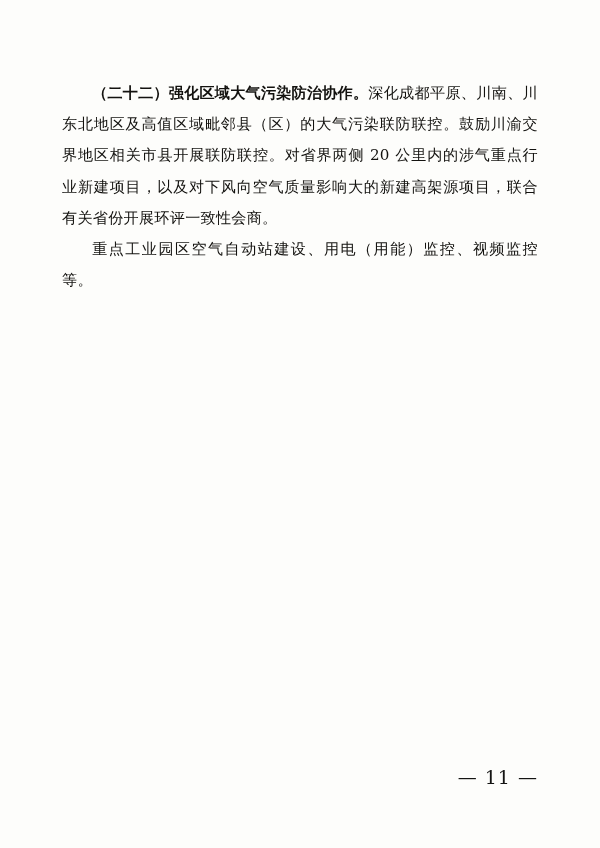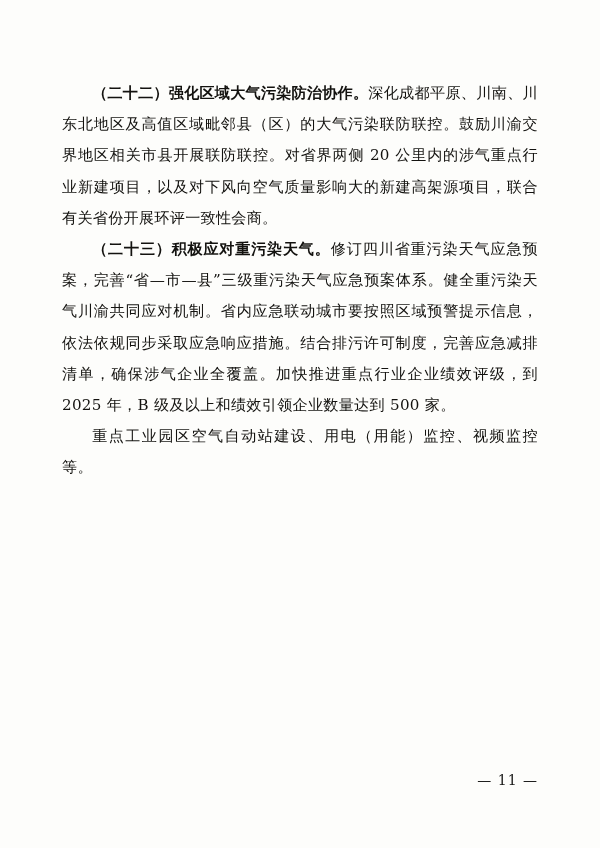--- a/index.html
+++ b/index.html
@@ -50,39 +50,36 @@
   }
   .bold-run {
     font-family: "DejaVu Sans", sans-serif;
     font-weight: bold;
     letter-spacing: 0.2px;
   }
   .page-number {
     position: absolute;
     right: 62px;
     bottom: 60px;
-    font-size: 14px;
+    font-size: 19px;
     letter-spacing: 1px;
     color: #141413;
     font-family: "DejaVu Serif", serif;
   }
 </style>
 </head>
 <body>
 
 <div class="page">
   <div class="doc-body">
 
     <p class="para">
       <span class="bold-run">（二十二）强化区域大气污染防治协作。</span><span>深化成都平原、川南、川东北地区及高值区域毗邻县（区）的大气污染联防联控。鼓励川渝交界地区相关市县开展联防联控。对省界两侧 20 公里内的涉气重点行业新建项目，以及对下风向空气质量影响大的新建高架源项目，联合有关省份开展环评一致性会商。</span>
     </p>
 
-    <p class="para">
-      <span class="bold-run">（二十三）积极应对重污染天气。</span><span>修订四川省重污染天气应急预案，完善“省—市—县”三级重污染天气应急预案体系。健全重污染天气川渝共同应对机制。省内应急联动城市要按照区域预警提示信息，依法依规同步采取应急响应措施。结合排污许可制度，完善应急减排清单，确保涉气企业全覆盖。加快推进重点行业企业绩效评级，到 2025 年，B 级及以上和绩效引领企业数量达到 500 家。</span>
-    </p>
 
 
 
     <p class="para">
       <span>重点工业园区空气自动站建设、用电（用能）监控、视频监控等。</span>
     </p>
 
   </div>
 
   <div class="page-number">— 11 —</div>

